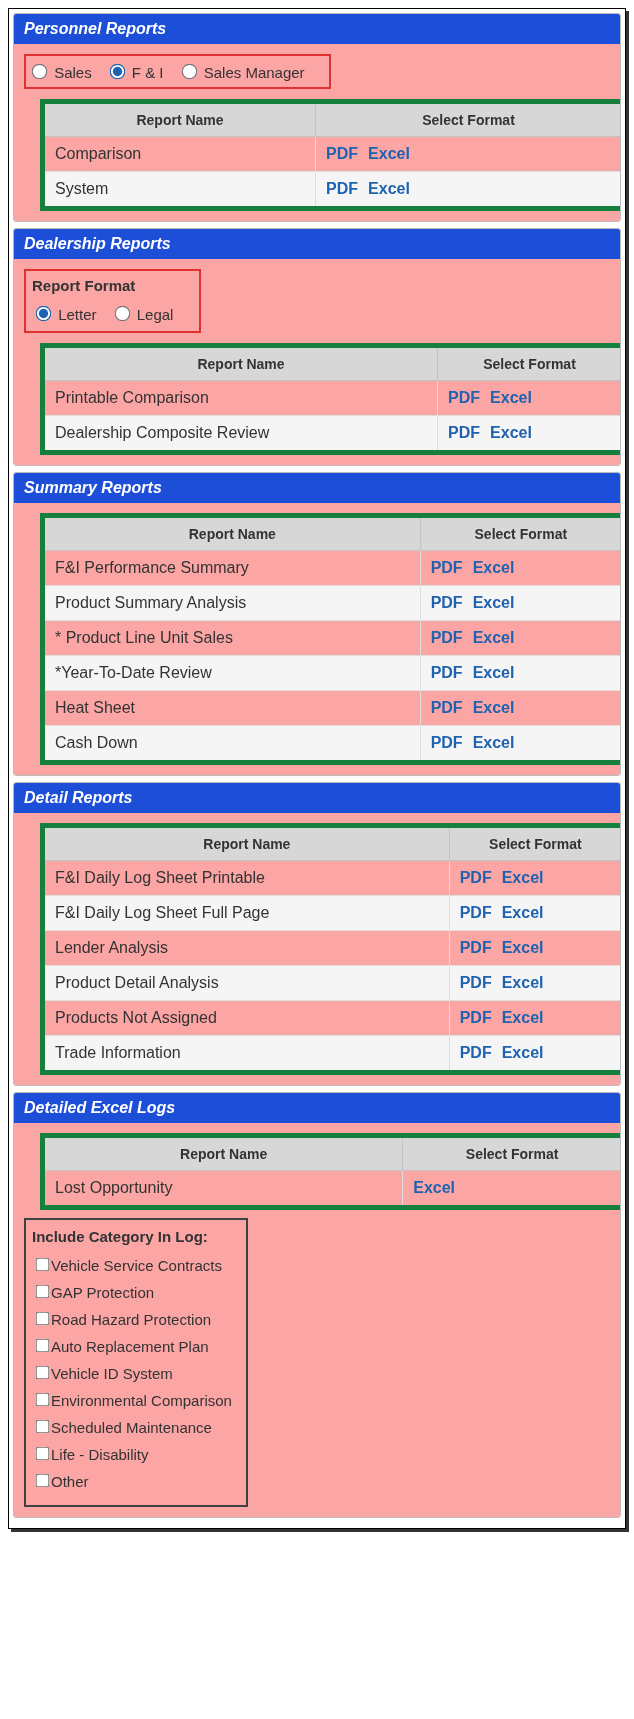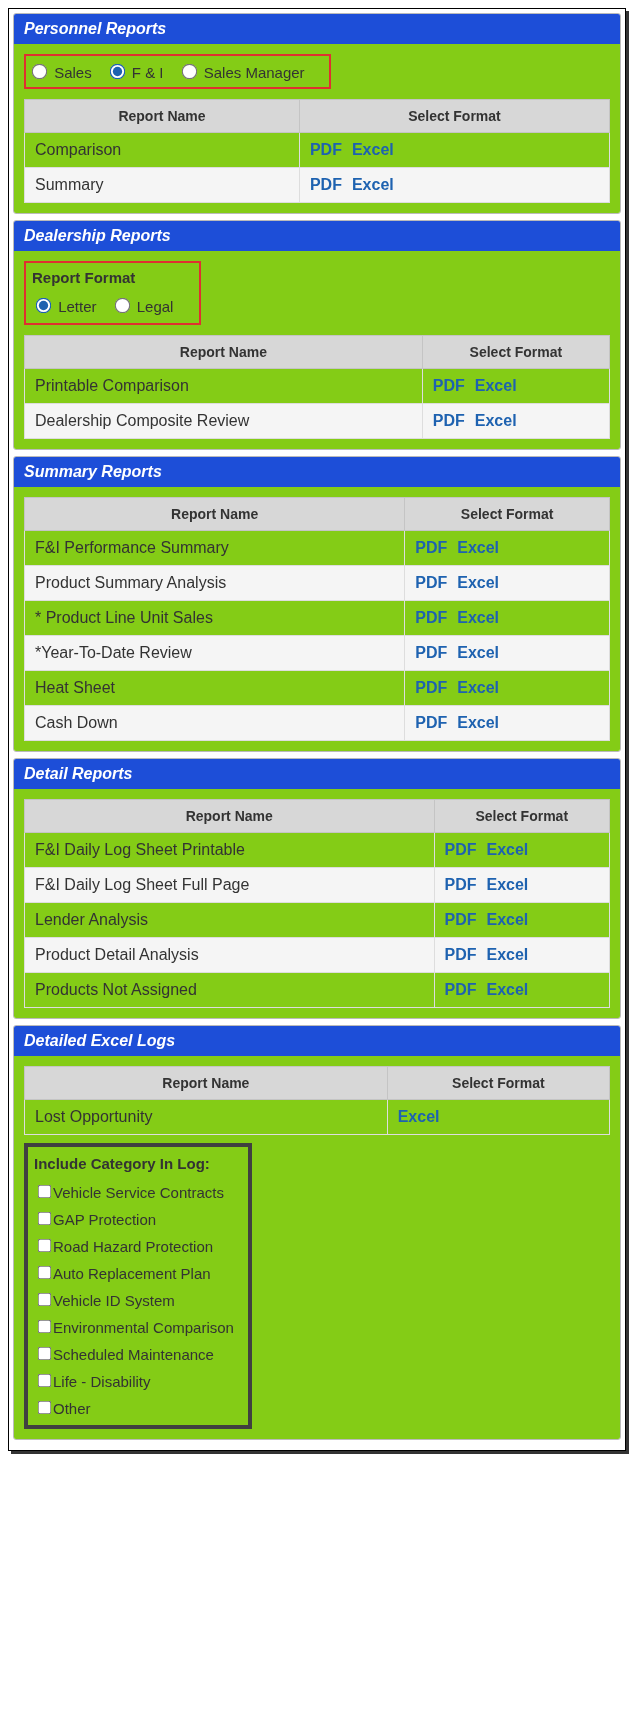--- a/index.html
+++ b/index.html
@@ -26,21 +26,21 @@
   .section-header {
     background: #1d4ed8;
     color: #fff;
     font-weight: bold;
     font-size: 16px;
     padding: 6px 10px;
     font-style: italic;
   }
   .section-body {
     padding: 10px;
-    background: #84cc16;
+    background: #fca5a5;
   }
   .radio-row {
     padding: 6px 4px;
     font-size: 15px;
   }
   .radio-row label {
     margin-right: 14px;
     cursor: pointer;
   }
   .radio-row input[type=radio] {
@@ -60,22 +60,23 @@
     margin-bottom: 10px;
   }
   .rf-title {
     font-weight: bold;
     font-size: 15px;
     padding: 4px 2px 10px 2px;
   }
   table.report-table {
     width: 100%;
     border-collapse: collapse;
-    border: 1px solid #15803d;
+    border: 5px solid #15803d;
     margin-top: 10px;
+    margin-left: 16px;
   }
   table.report-table.no-top-margin { margin-top: 0; }
   table.report-table th {
     background: #d7d7d7;
     font-weight: bold;
     padding: 8px 10px;
     border: 1px solid #c4c4c4;
     text-align: center;
     font-size: 14px;
   }
@@ -87,23 +88,23 @@
   table.report-table tr:nth-child(even) td {
     background: #f5f5f5;
   }
   .format-link {
     color: #1e62b0;
     margin-right: 10px;
     cursor: pointer;
     font-weight: bold;
   }
   .category-box {
-    border: 4px solid #404040;
+    border: 2px solid #404040;
     display: inline-block;
-    padding: 8px 14px 0 6px;
+    padding: 8px 14px 7px 6px;
     margin-top: 8px;
   }
   .cat-title {
     font-weight: bold;
     font-size: 15px;
     margin-bottom: 10px;
   }
   .cat-item {
     font-size: 15px;
     margin: 8px 0;
@@ -132,21 +133,21 @@
             <th>Report Name</th>
             <th>Select Format</th>
           </tr>
         </thead>
         <tbody id="personnel-rows">
             <tr>
               <td>Comparison</td>
               <td><span class="format-link">PDF</span><span class="format-link">Excel</span></td>
             </tr>
             <tr>
-              <td>Summary</td>
+              <td>System</td>
               <td><span class="format-link">PDF</span><span class="format-link">Excel</span></td>
             </tr>
           </tbody>
       </table>
     </div>
   </div>
 
   <div class="section">
     <div class="section-header">Dealership Reports</div>
     <div class="section-body">
@@ -249,20 +250,24 @@
             <tr>
               <td>Lender Analysis</td>
               <td><span class="format-link">PDF</span><span class="format-link">Excel</span></td>
             </tr>
             <tr>
               <td>Product Detail Analysis</td>
               <td><span class="format-link">PDF</span><span class="format-link">Excel</span></td>
             </tr>
             <tr>
               <td>Products Not Assigned</td>
+              <td><span class="format-link">PDF</span><span class="format-link">Excel</span></td>
+            </tr>
+            <tr>
+              <td>Trade Information</td>
               <td><span class="format-link">PDF</span><span class="format-link">Excel</span></td>
             </tr>
           </tbody>
       </table>
     </div>
   </div>
 
   <div class="section">
     <div class="section-header">Detailed Excel Logs</div>
     <div class="section-body">

